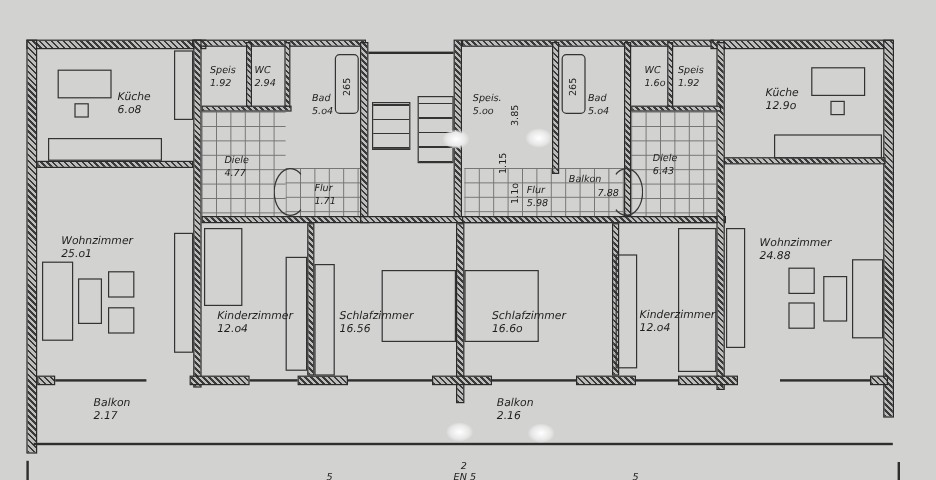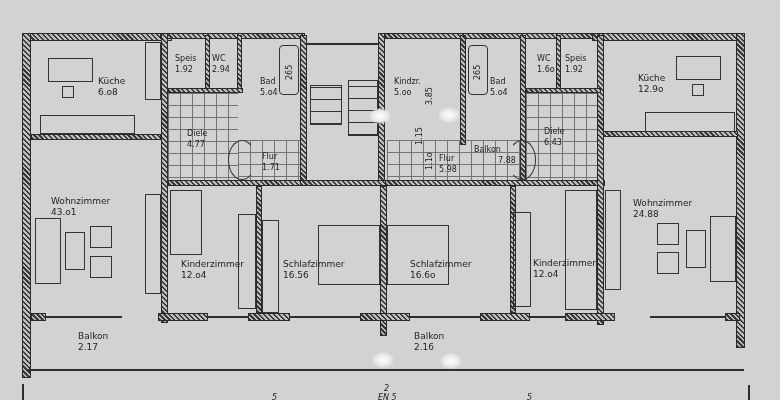--- a/index.html
+++ b/index.html
@@ -2,21 +2,21 @@
 <html><head>
 <meta charset="utf-8">
 <style>
   html,body{margin:0;padding:0;}
   body{width:780px;height:400px;background:#d2d2d0;overflow:hidden;position:relative;font-family:"DejaVu Sans",sans-serif;}
   .plan{position:absolute;left:0;top:0;width:780px;height:400px;}
   .wall{position:absolute;background:repeating-linear-gradient(45deg,#3a3a3a 0 1.5px,#bdbdbb 1.5px 3.5px);border:1px solid #2a2a2a;box-sizing:border-box;}
   .line{position:absolute;background:#2e2e2e;}
   .fx{position:absolute;border:1.5px solid #333;box-sizing:border-box;}
   .tile{position:absolute;background-image:linear-gradient(#555 1px,transparent 1px),linear-gradient(90deg,#555 1px,transparent 1px);background-size:12px 12px;opacity:.75;}
-  .lbl{position:absolute;font-size:9px;color:#1e1e1e;line-height:11px;white-space:nowrap;}
+  .lbl{position:absolute;font-style:italic;font-size:9px;color:#1e1e1e;line-height:11px;white-space:nowrap;}
   .lbl .a{display:block;}
   .dim{position:absolute;font-size:8px;color:#222;font-style:italic;}
   .vdim{position:absolute;font-size:8px;color:#222;transform:rotate(-90deg);transform-origin:left top;white-space:nowrap;}
   .stair{position:absolute;border:1.5px solid #333;box-sizing:border-box;background:repeating-linear-gradient(0deg,#333 0 1.2px,transparent 1.2px 12px);}
   .glare{position:absolute;width:22px;height:16px;border-radius:50%;background:radial-gradient(#fff,#e8e8e8 50%,transparent 75%);}
   .arc{position:absolute;border:1.5px solid #333;border-radius:50%;box-sizing:border-box;}
 </style>
 </head>
 <body>
 
@@ -134,37 +134,37 @@
   <div class="lbl" style="left:187px;top:128px;font-size:8px;">
     <span class="a">Diele</span>
     <span class="a">4.77</span>
   </div>
   <div class="lbl" style="left:262px;top:151px;font-size:8px;">
     <span class="a">Flur</span>
     <span class="a">1.71</span>
   </div>
   <div class="lbl" style="left:51px;top:196px;">
     <span class="a">Wohnzimmer</span>
-    <span class="a">43.o1</span>
+    <span class="a">25.o1</span>
   </div>
   <div class="lbl" style="left:181px;top:259px;">
     <span class="a">Kinderzimmer</span>
     <span class="a">12.o4</span>
   </div>
   <div class="lbl" style="left:283px;top:259px;">
     <span class="a">Schlafzimmer</span>
     <span class="a">16.56</span>
   </div>
   <div class="lbl" style="left:78px;top:331px;">
     <span class="a">Balkon</span>
     <span class="a">2.17</span>
   </div>
 
   <div class="lbl" style="left:394px;top:76px;font-size:8px;">
-    <span class="a">Kindzr.</span>
+    <span class="a">Speis.</span>
     <span class="a">5.oo</span>
   </div>
   <div class="lbl" style="left:490px;top:76px;font-size:8px;">
     <span class="a">Bad</span>
     <span class="a">5.o4</span>
   </div>
   <div class="vdim" style="left:473px;top:80px;">265</div>
   <div class="lbl" style="left:537px;top:53px;font-size:8px;">
     <span class="a">WC</span>
     <span class="a">1.6o</span>

